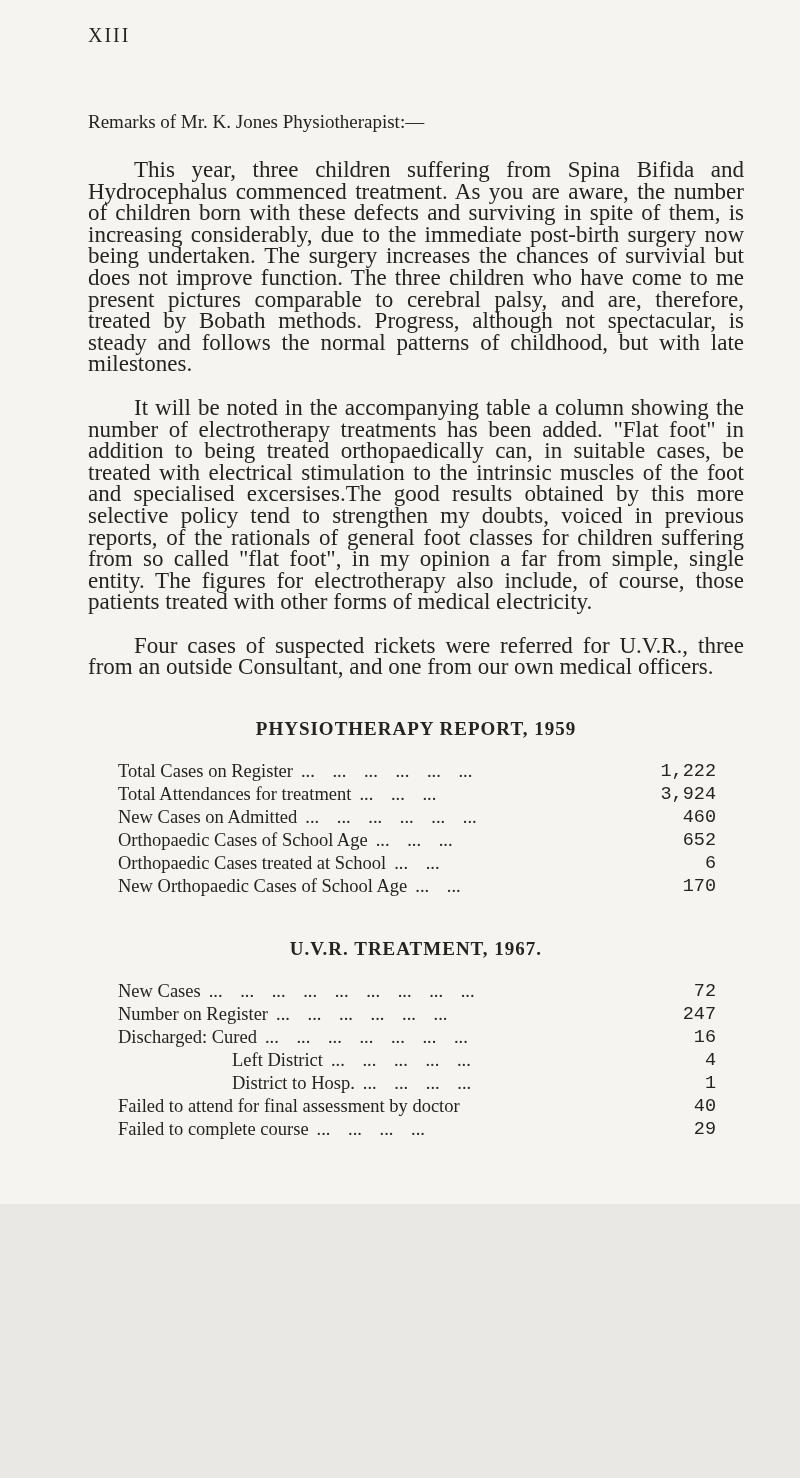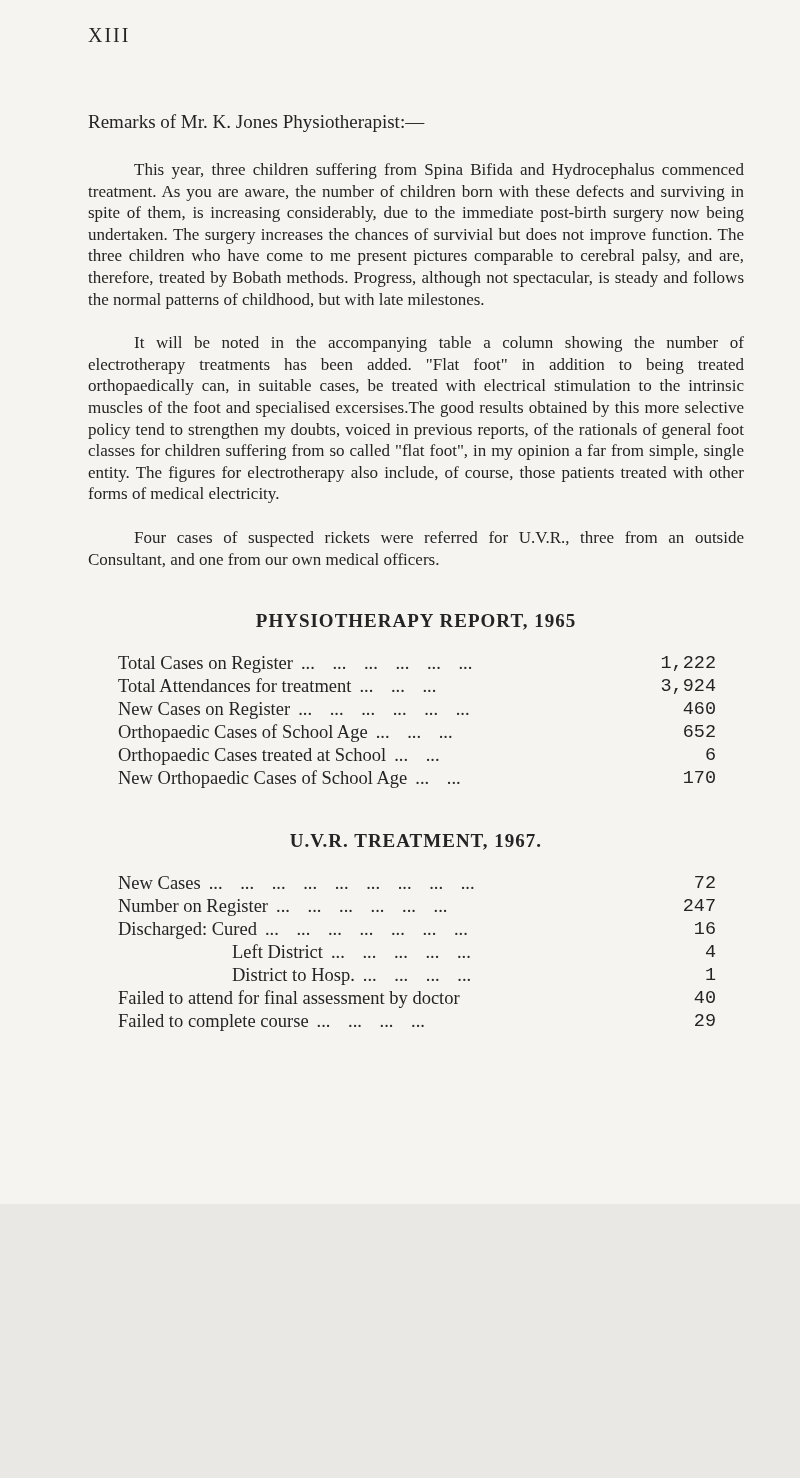--- a/index.html
+++ b/index.html
@@ -23,21 +23,21 @@
     font-size: 20px;
     letter-spacing: 2px;
     margin-bottom: 64px;
   }
   .remarks-heading {
     font-size: 19px;
     font-weight: normal;
     margin: 0 0 26px 0;
   }
   .para {
-    font-size: 17px;
+    font-size: 23px;
     line-height: 21.6px;
     text-align: justify;
     text-indent: 46px;
     margin: 0 0 22px 0;
   }
   .section-title {
     text-align: center;
     font-size: 19px;
     letter-spacing: 1px;
     margin: 40px 0 20px 0;
@@ -85,35 +85,35 @@
   <div class="page-number">XIII</div>
 
   <h2 class="remarks-heading">Remarks of Mr. K. Jones Physiotherapist:—</h2>
 
   <p class="para">This year, three children suffering from Spina Bifida and Hydrocephalus commenced treatment. As you are aware, the number of children born with these defects and surviving in spite of them, is increasing considerably, due to the immediate post-birth surgery now being undertaken. The surgery increases the chances of survivial but does not improve function. The three children who have come to me present pictures comparable to cerebral palsy, and are, therefore, treated by Bobath methods. Progress, although not spectacular, is steady and follows the normal patterns of childhood, but with late milestones.</p>
 
   <p class="para">It will be noted in the accompanying table a column showing the number of electrotherapy treatments has been added. "Flat foot" in addition to being treated orthopaedically can, in suitable cases, be treated with electrical stimulation to the intrinsic muscles of the foot and specialised excersises.The good results obtained by this more selective policy tend to strengthen my doubts, voiced in previous reports, of the rationals of general foot classes for children suffering from so called "flat foot", in my opinion a far from simple, single entity. The figures for electrotherapy also include, of course, those patients treated with other forms of medical electricity.</p>
 
   <p class="para">Four cases of suspected rickets were referred for U.V.R., three from an outside Consultant, and one from our own medical officers.</p>
 
-  <h3 class="section-title">PHYSIOTHERAPY REPORT, 1965</h3>
+  <h3 class="section-title">PHYSIOTHERAPY REPORT, 1959</h3>
 
   <div class="stats">
     <div class="stat-row">
       <span class="stat-label">Total Cases on Register</span>
       <span class="stat-dots">... ... ... ... ... ...</span>
       <span class="stat-value">1,222</span>
     </div>
     <div class="stat-row">
       <span class="stat-label">Total Attendances for treatment</span>
       <span class="stat-dots">... ... ...</span>
       <span class="stat-value">3,924</span>
     </div>
     <div class="stat-row">
-      <span class="stat-label">New Cases on Register</span>
+      <span class="stat-label">New Cases on Admitted</span>
       <span class="stat-dots">... ... ... ... ... ...</span>
       <span class="stat-value">460</span>
     </div>
     <div class="stat-row">
       <span class="stat-label">Orthopaedic Cases of School Age</span>
       <span class="stat-dots">... ... ...</span>
       <span class="stat-value">652</span>
     </div>
     <div class="stat-row">
       <span class="stat-label">Orthopaedic Cases treated at School</span>

